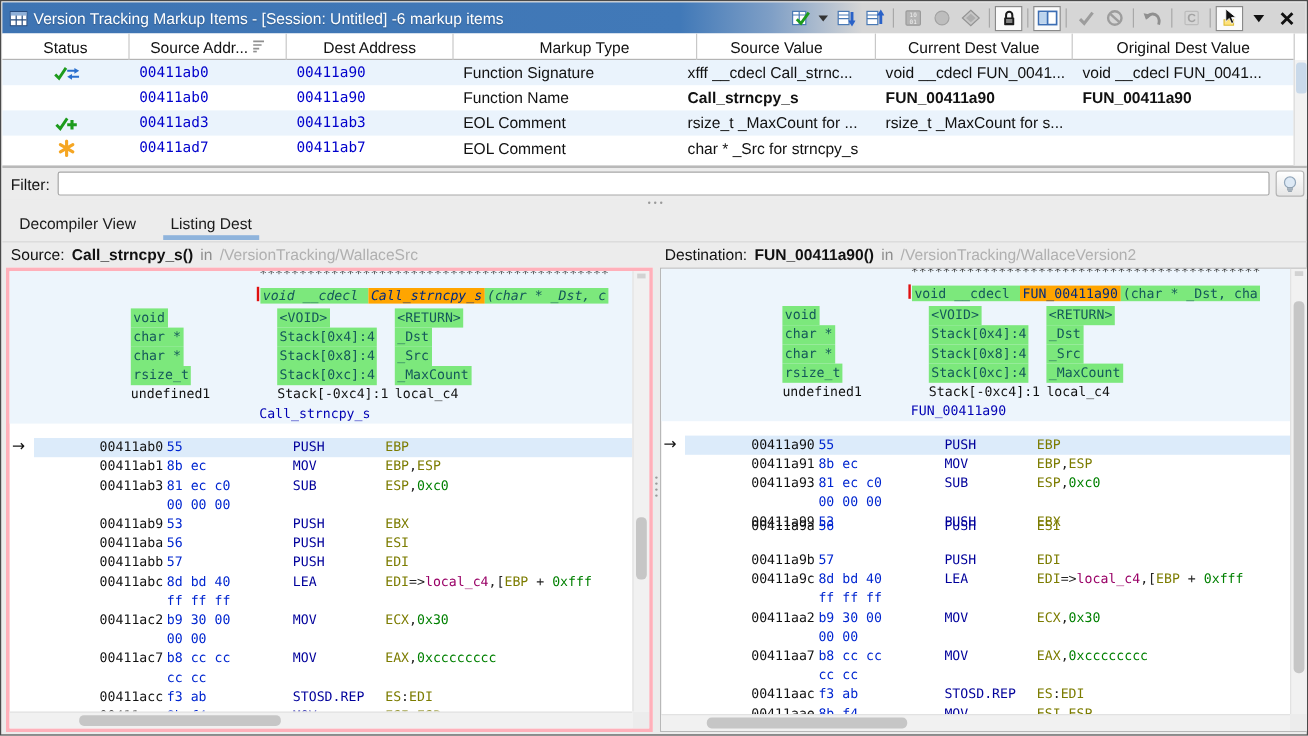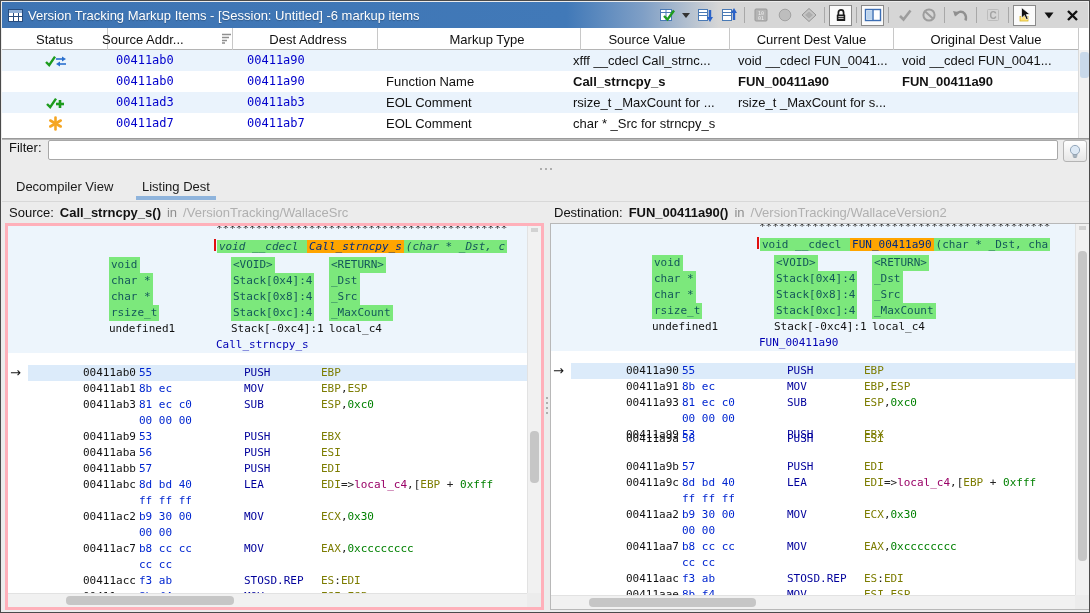--- a/index.html
+++ b/index.html
@@ -28,21 +28,21 @@
   .trow.alt{background:#eaf3fc;}
   .td{position:absolute;top:0;height:21px;line-height:21px;font-size:13px;color:#111;
       padding-left:8px;white-space:nowrap;overflow:hidden;}
   .td.addr{font-family:"DejaVu Sans Mono",monospace;font-size:12px;color:#0000cc;}
   .td.bold{font-weight:bold;}
   .td.status{display:flex;align-items:center;justify-content:center;padding-left:0;}
   .tscroll{position:absolute;right:0;top:22px;bottom:0;width:12px;background:#f2f2f2;border-left:1px solid #dadada;}
   .tscroll .thumb{position:absolute;left:1px;right:1px;top:2px;height:26px;background:#c9d9ea;border-radius:3px;}
   
   .filterbar{position:absolute;left:1px;top:138px;width:1088px;height:27px;background:#ececec;
-             border-top:1px solid #b8b8b8;display:flex;align-items:flex-start;}
+             border-top:1px solid #b8b8b8;display:flex;align-items:center;}
   .filterbar label{font-size:13px;color:#111;margin:0 6px 0 7px;}
   .filterbar input{flex:0 0 auto;width:1010px;height:20px;border:1px solid #a8a8a8;border-radius:2px;
                    font-size:13px;padding:0 4px;background:#fff;outline:none;}
   .bulb-btn{width:24px;height:22px;margin-left:5px;border:1px solid #b4b4b4;border-radius:3px;
             background:linear-gradient(#ffffff,#e6e6e6);display:flex;align-items:center;justify-content:center;padding:0;}
   
   .hsplit{position:absolute;left:1px;top:165px;width:1088px;height:6px;display:flex;align-items:center;justify-content:center;gap:3px;}
   .hsplit i{width:2px;height:2px;background:#9a9a9a;border-radius:50%;display:block;}
   
   .tabs{position:absolute;left:1px;top:171px;width:1088px;height:30px;border-bottom:1px solid #d8d8d8;}
@@ -218,21 +218,21 @@
           </svg>
         </button>
       </div>
   </div>
 
   <div class="vt-table">
     <div class="thead" id="thead">
         <div class="th" style="left: 0px; width: 106px;">
           <span>Status</span>
         </div>
-        <div class="th" style="left: 100px; width: 131px; justify-content: space-between;">
+        <div class="th" style="left: 106px; width: 131px;">
           <span>Source Addr...</span>
           <span><svg width="11" height="11" viewBox="0 0 11 11">
               <path d="M1 1.5 h9 M1 4.5 h7 M1 7.5 h5 M1 10 h3" stroke="#8f8f8f" stroke-width="1.4" fill="none"></path>
             </svg></span>
         </div>
         <div class="th" style="left: 237px; width: 139px;">
           <span>Dest Address</span>
         </div>
         <div class="th" style="left: 392px; width: 187px;">
           <span>Markup Type</span>
@@ -253,20 +253,21 @@
             <svg width="22" height="14" viewBox="0 0 22 14">
               <path d="M2 8 l3.2 3.2 L11 2.6" fill="none" stroke="#1d9b1d" stroke-width="2.4"></path>
               <line x1="12" y1="5" x2="19" y2="5" stroke="#2a6fce" stroke-width="1.6"></line>
               <polygon points="18,2.6 22,5 18,7.4" fill="#2a6fce"></polygon>
               <line x1="15" y1="10" x2="22" y2="10" stroke="#2a6fce" stroke-width="1.6"></line>
               <polygon points="16,7.6 12,10 16,12.4" fill="#2a6fce"></polygon>
             </svg>
           </div>
           <div class="td addr" style="left: 106px; width: 131px;">00411ab0</div>
           <div class="td addr" style="left: 237px; width: 139px;">00411a90</div>
+          <div class="td" style="left: 376px; width: 187px;">Function Signature</div>
           <div class="td" style="left: 563px; width: 165px;">xfff __cdecl Call_strnc...</div>
           <div class="td" style="left: 728px; width: 164px;">void __cdecl FUN_0041...</div>
           <div class="td" style="left: 892px; width: 185px;">void __cdecl FUN_0041...</div>
         </div>
         <div class="trow" style="top: 21px;">
           <div class="td status" style="left: 0px; width: 106px;"></div>
           <div class="td addr" style="left: 106px; width: 131px;">00411ab0</div>
           <div class="td addr" style="left: 237px; width: 139px;">00411a90</div>
           <div class="td" style="left: 376px; width: 187px;">Function Name</div>
           <div class="td bold" style="left: 563px; width: 165px;">Call_strncpy_s</div>

